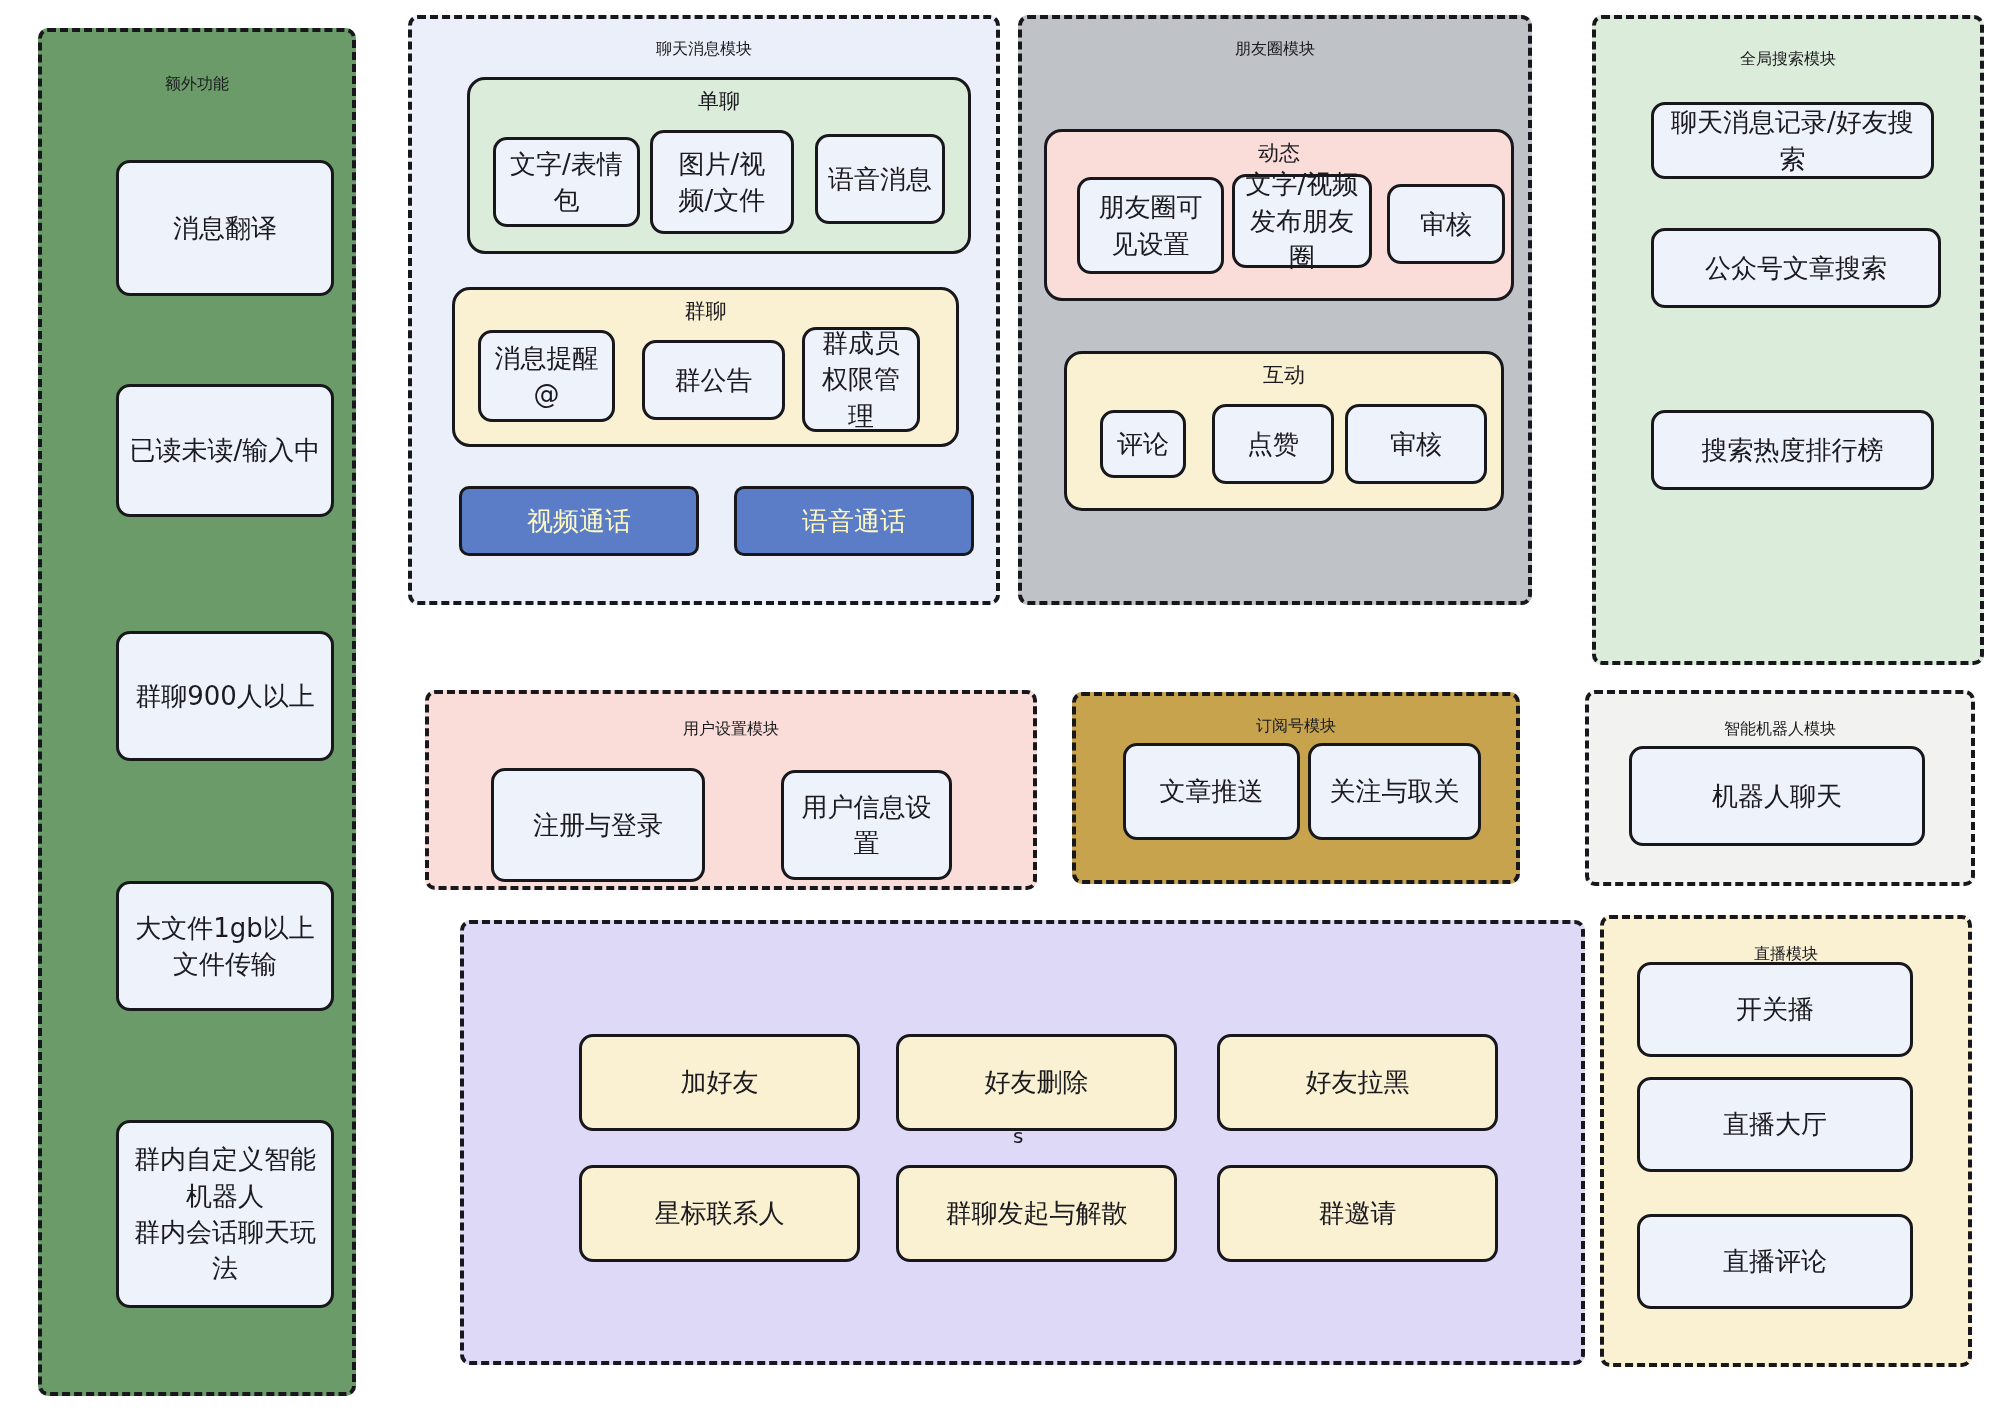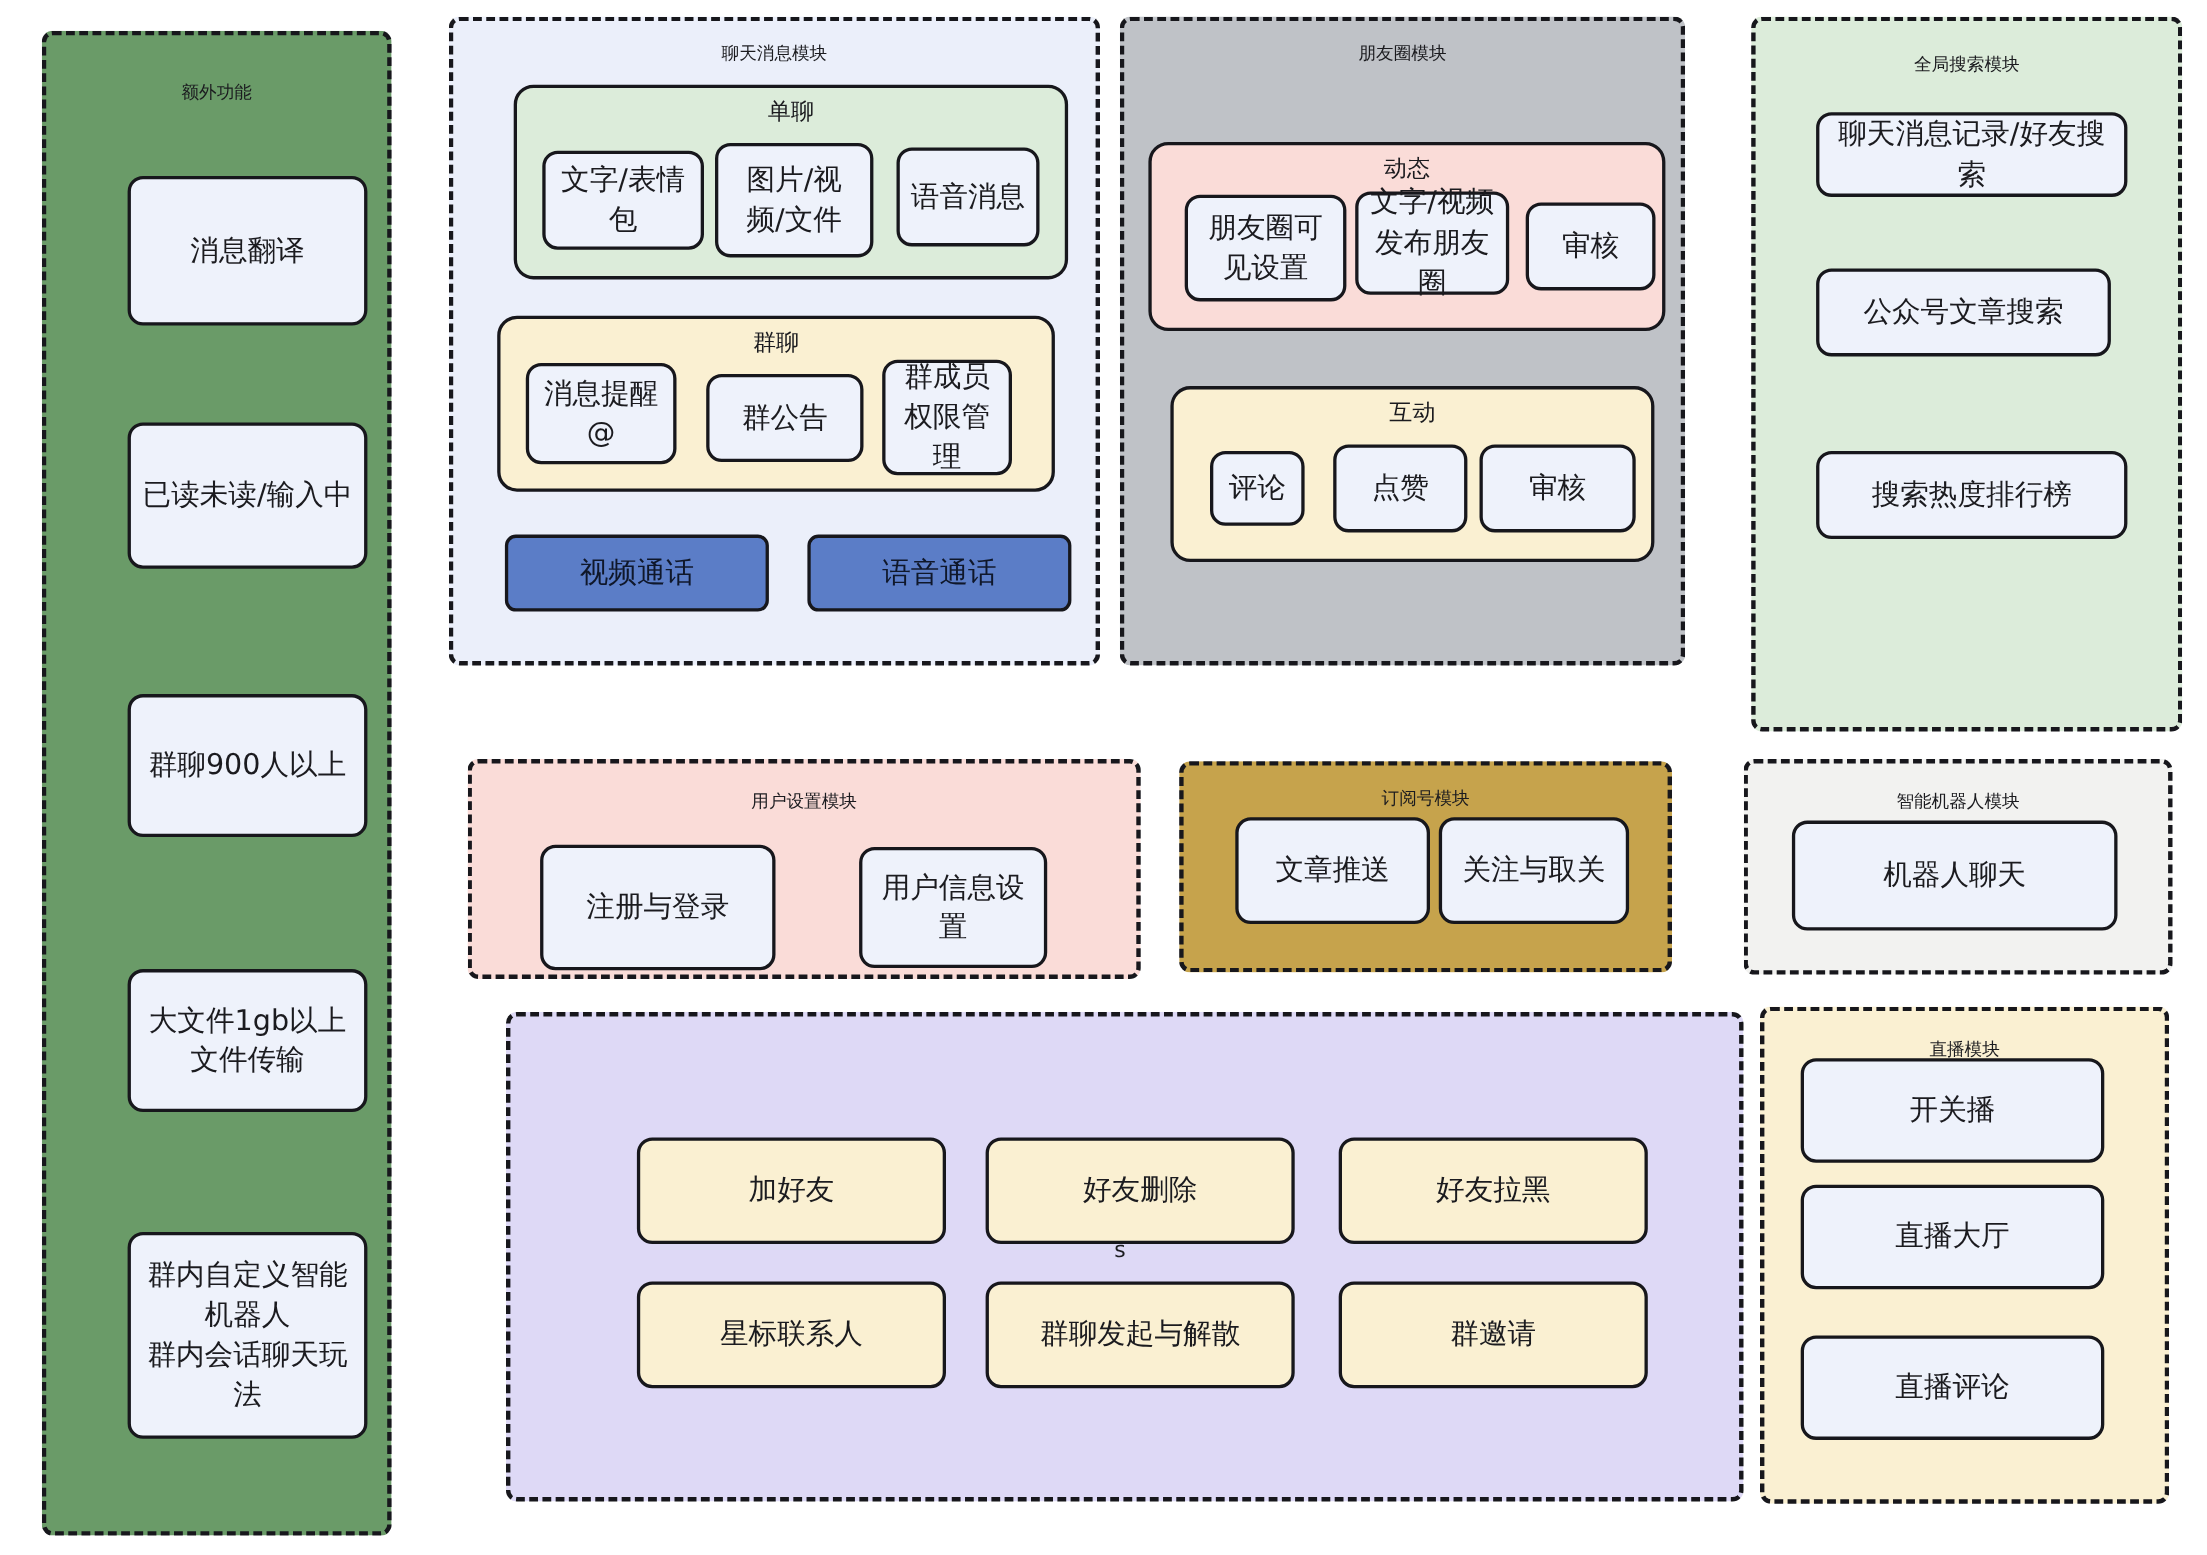--- a/index.html
+++ b/index.html
@@ -27,21 +27,21 @@
     position:absolute; box-sizing:border-box;
     background:var(--box-fill,#eef2fb);
     border:3px solid var(--border,#17171c); border-radius:14px;
     display:flex; align-items:center; justify-content:center;
     text-align:center; font-size:26px; line-height:1.4;
     padding:4px 10px; white-space:pre-line;
   }
   .btn {
     border-radius:10px;
     background:var(--blue-button,#5b7dc7);
-    color:#0f172a;
+    color:#fef9c3;
   }
   .stray { position:absolute; font-size:20px; }
 
   
   .m-extra   { left:38px;   top:28px;  width:318px;  height:1368px; background:var(--green,#6a9b68); }
   .m-chat    { left:408px;  top:15px;  width:592px;  height:590px;  background:var(--module-blue,#ebeffa); }
   .m-moments { left:1018px; top:15px;  width:514px;  height:590px;  background:var(--gray,#bfc2c7); }
   .m-search  { left:1592px; top:15px;  width:392px;  height:650px;  background:var(--light-green,#dcecda); }
   .m-user    { left:425px;  top:690px; width:612px;  height:200px;  background:var(--pink,#fadcd8); }
   .m-sub     { left:1072px; top:692px; width:448px;  height:192px;  background:var(--gold,#c6a34c); }
@@ -117,21 +117,21 @@
       <div class="group-title">互动</div>
       <div class="box" style="left:33px;top:56px;width:86px;height:68px">评论</div>
       <div class="box" style="left:145px;top:50px;width:122px;height:80px">点赞</div>
       <div class="box" style="left:278px;top:50px;width:142px;height:80px">审核</div>
     </div>
   </section>
 
   <section class="module m-search">
     <div class="module-title">全局搜索模块</div>
     <div class="box" style="left:55px;top:83px;width:283px;height:77px">聊天消息记录/好友搜索</div>
-    <div class="box" style="left:55px;top:225px;width:268px;height:80px">公众号文章搜索</div>
+    <div class="box" style="left:55px;top:209px;width:290px;height:80px">公众号文章搜索</div>
     <div class="box" style="left:55px;top:391px;width:283px;height:80px">搜索热度排行榜</div>
   </section>
 
   <section class="module m-user">
     <div class="module-title">用户设置模块</div>
     <div class="box" style="left:62px;top:74px;width:214px;height:114px">注册与登录</div>
     <div class="box" style="left:352px;top:76px;width:171px;height:110px">用户信息设置</div>
   </section>
 
   <section class="module m-sub">

